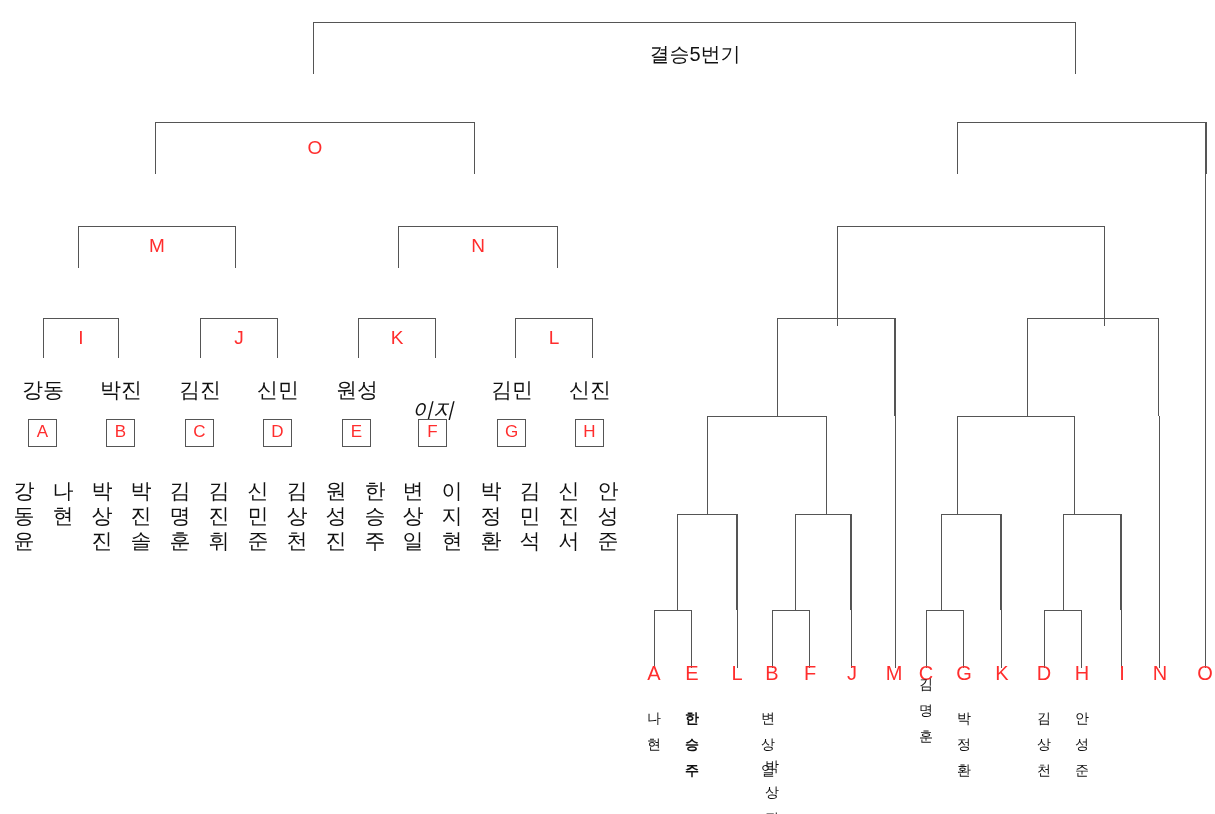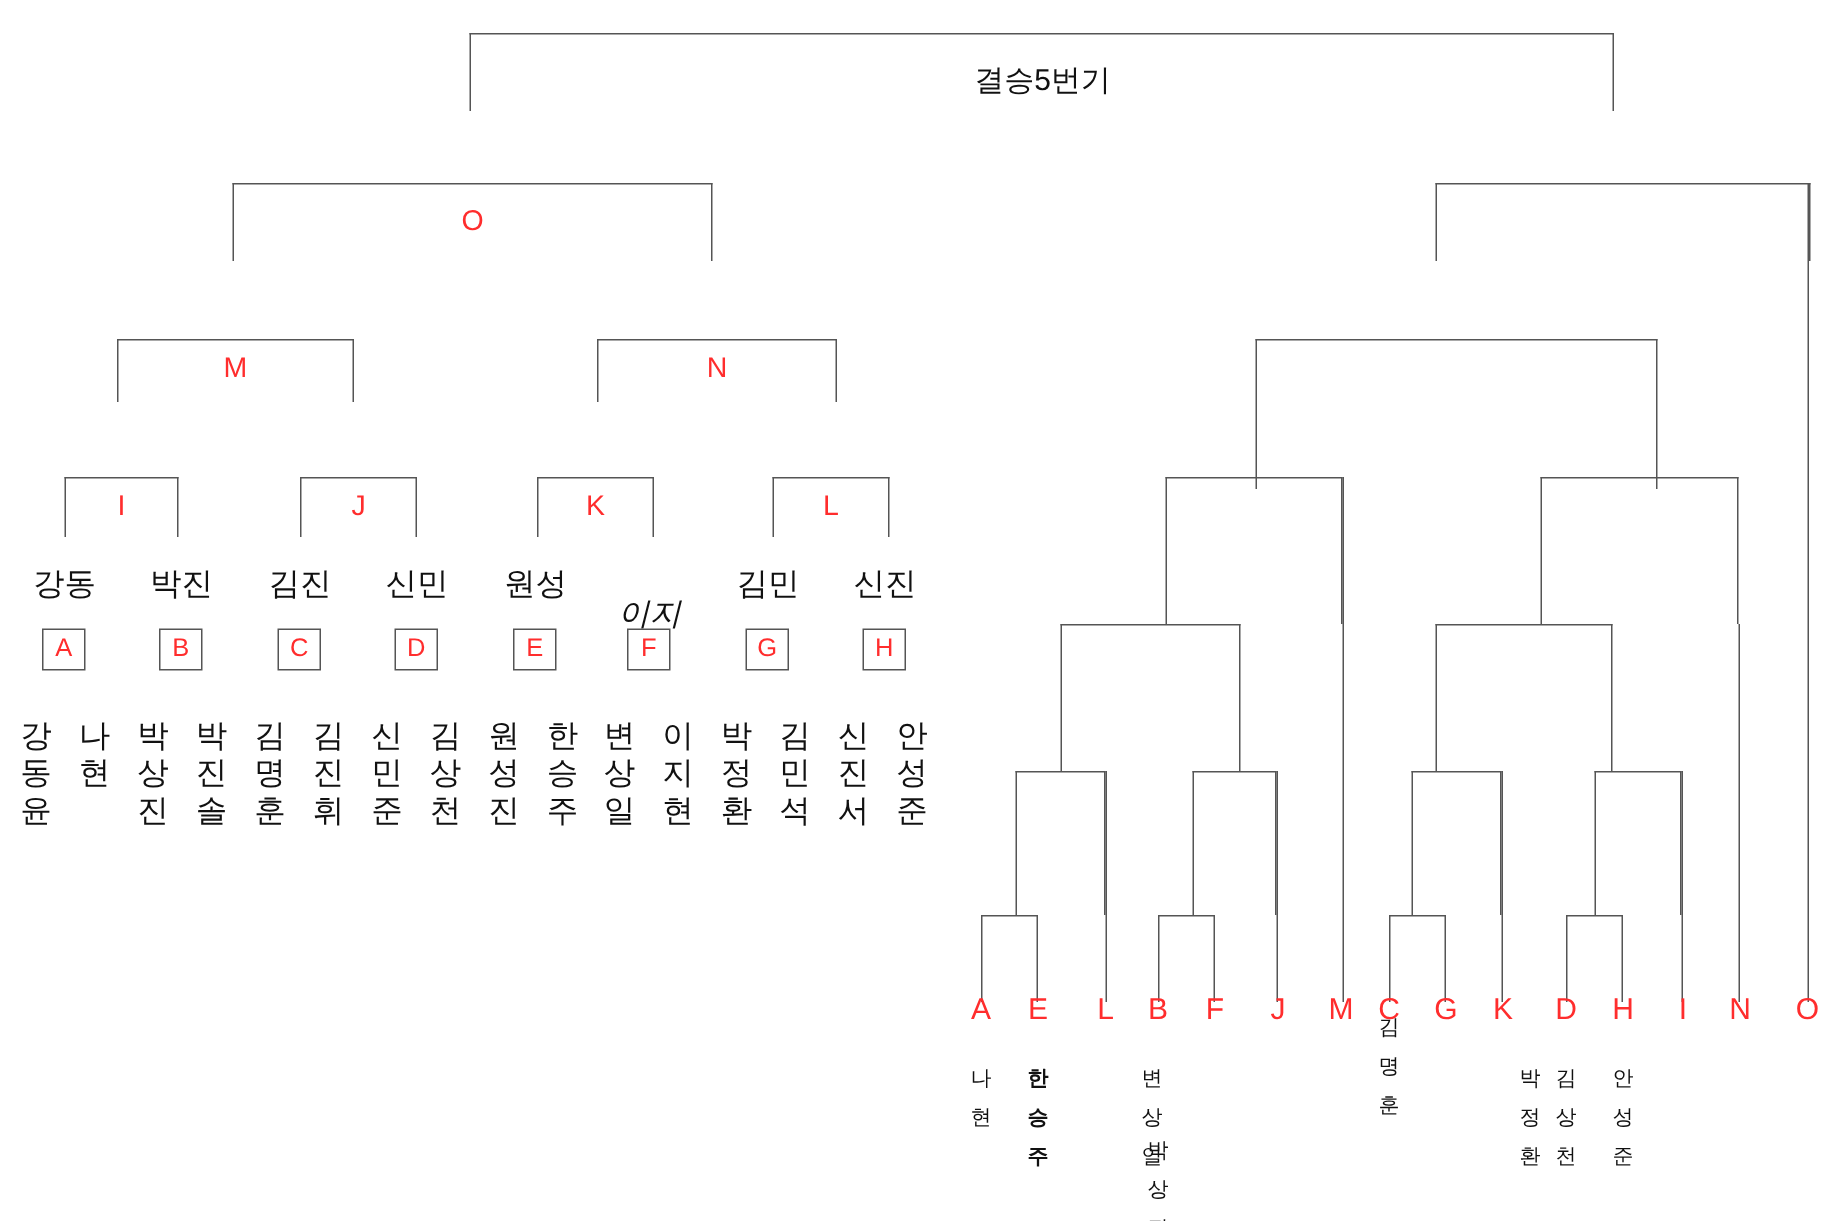--- a/index.html
+++ b/index.html
@@ -231,17 +231,17 @@
   <div class="rlbl" style="left:1071px; top:663px;">H</div>
   <div class="rlbl" style="left:1111px; top:663px;">I</div>
   <div class="rlbl" style="left:1149px; top:663px;">N</div>
   <div class="rlbl" style="left:1194px; top:663px;">O</div>
 
   <div class="rname" style="left:642px; top:705px;">나현</div>
   <div class="rname" style="left:680px; top:705px;font-weight:bold;">한승주</div>
   <div class="rname" style="left:760px; top:705px;margin-top:48px;">박상진</div>
   <div class="rname" style="left:756px; top:705px;">변상일</div>
   <div class="rname" style="left:914px; top:671px;">김명훈</div>
-  <div class="rname" style="left:1008px; top:705px;">박정환</div>
+  <div class="rname" style="left:952px; top:705px;">박정환</div>
   <div class="rname" style="left:1032px; top:705px;">김상천</div>
   <div class="rname" style="left:1070px; top:705px;">안성준</div>
 
 </div>
 
 </body></html>

